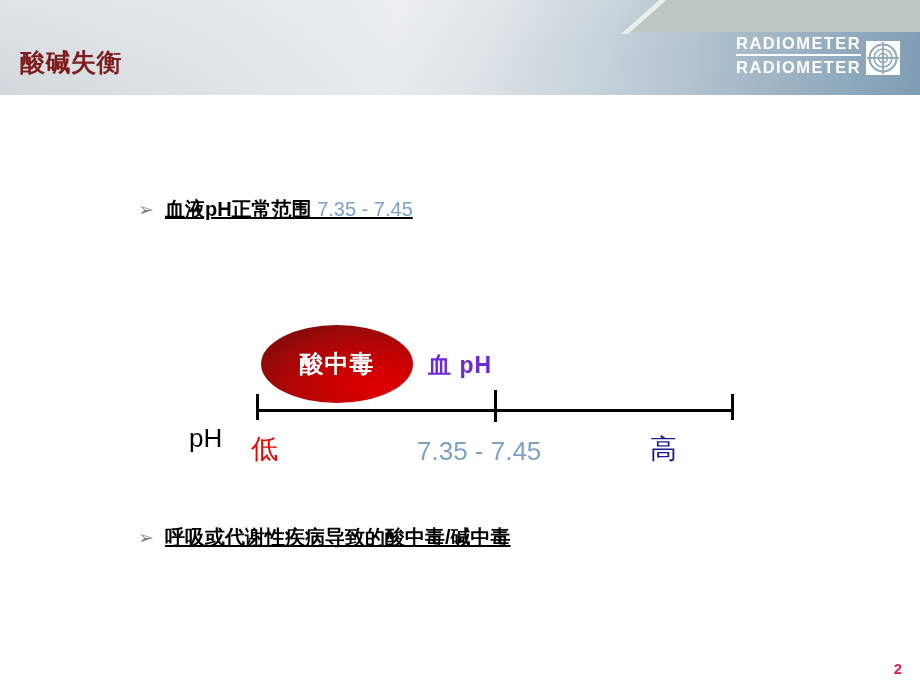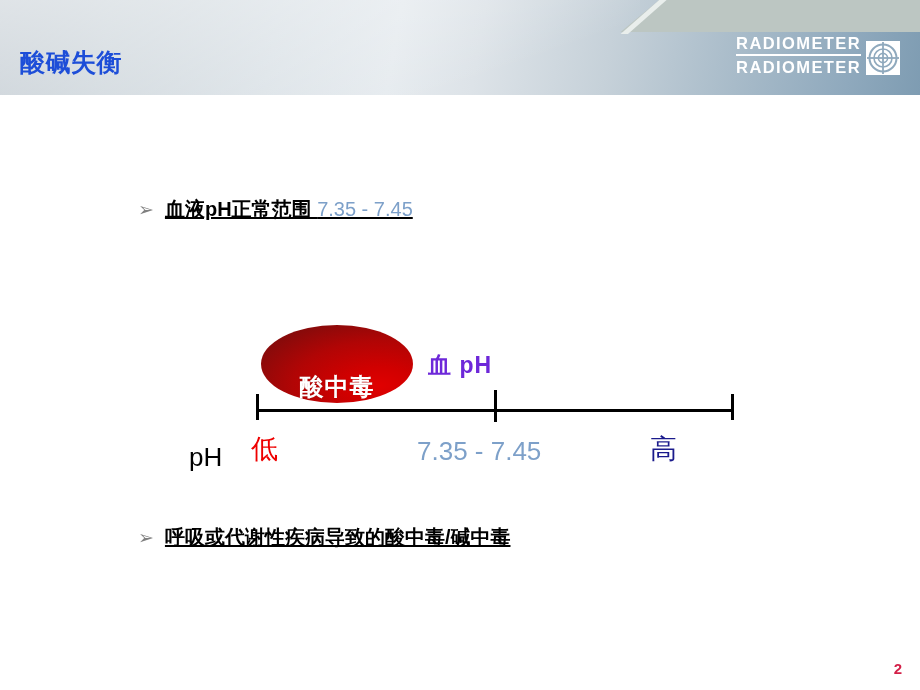--- a/index.html
+++ b/index.html
@@ -70,21 +70,21 @@
     background: #e9eeec;
     clip-path: polygon(19% 0%, 21.3% 0%, 9.3% 100%, 7% 100%);
   }
 
   .slide-title {
     position: absolute;
     left: 20px;
     top: 50px;
     font-size: 25px;
     font-weight: 700;
-    color: #1d4ed8;
+    color: #7f1d1d;
     letter-spacing: 0.5px;
     line-height: 1;
     white-space: nowrap;
   }
 
   
   .logo {
     position: absolute;
     right: 20px;
     top: 35px;
@@ -145,21 +145,21 @@
   }
 
   #bullet-1 { left: 138px; top: 197px; }
   #bullet-2 { left: 138px; top: 525px; }
 
   
   .ellipse {
     position: absolute;
     border-radius: 50%;
     display: flex;
-    align-items: flex-end;
+    align-items: center;
     justify-content: center;
   }
   .ellipse-label {
     color: #ffffff;
     font-size: 24px;
     font-weight: 700;
     letter-spacing: 1px;
     white-space: nowrap;
     text-shadow: 0 0 1px rgba(0,0,0,0.25);
   }
@@ -216,21 +216,21 @@
   #tick-left   { left: 256px; top: 394px;  height: 26px; }
   #tick-mid    { left: 494px; top: 390px;  height: 32px; }
   #tick-right  { left: 731px; top: 394px;  height: 26px; }
 
   
   .scale-label {
     position: absolute;
     white-space: nowrap;
     line-height: 1;
   }
-  #label-ph    { left: 189px; top: 444px;  font-size: 26px; font-weight: 400; color: #000000; }
+  #label-ph    { left: 189px; top: 425px;  font-size: 26px; font-weight: 400; color: #000000; }
   #label-low   { left: 251px; top: 436px;  font-size: 27px; font-weight: 400; color: #ee0000; }
   #label-range { left: 417px; top: 438px;  font-size: 26px; font-weight: 400; color: #7da0c9; }
   #label-high  { left: 650px; top: 436px;  font-size: 27px; font-weight: 400; color: #1a1a8c; }
 
   
   #page-number {
     position: absolute;
     right: 18px;
     bottom: 14px;
     font-size: 15px;

